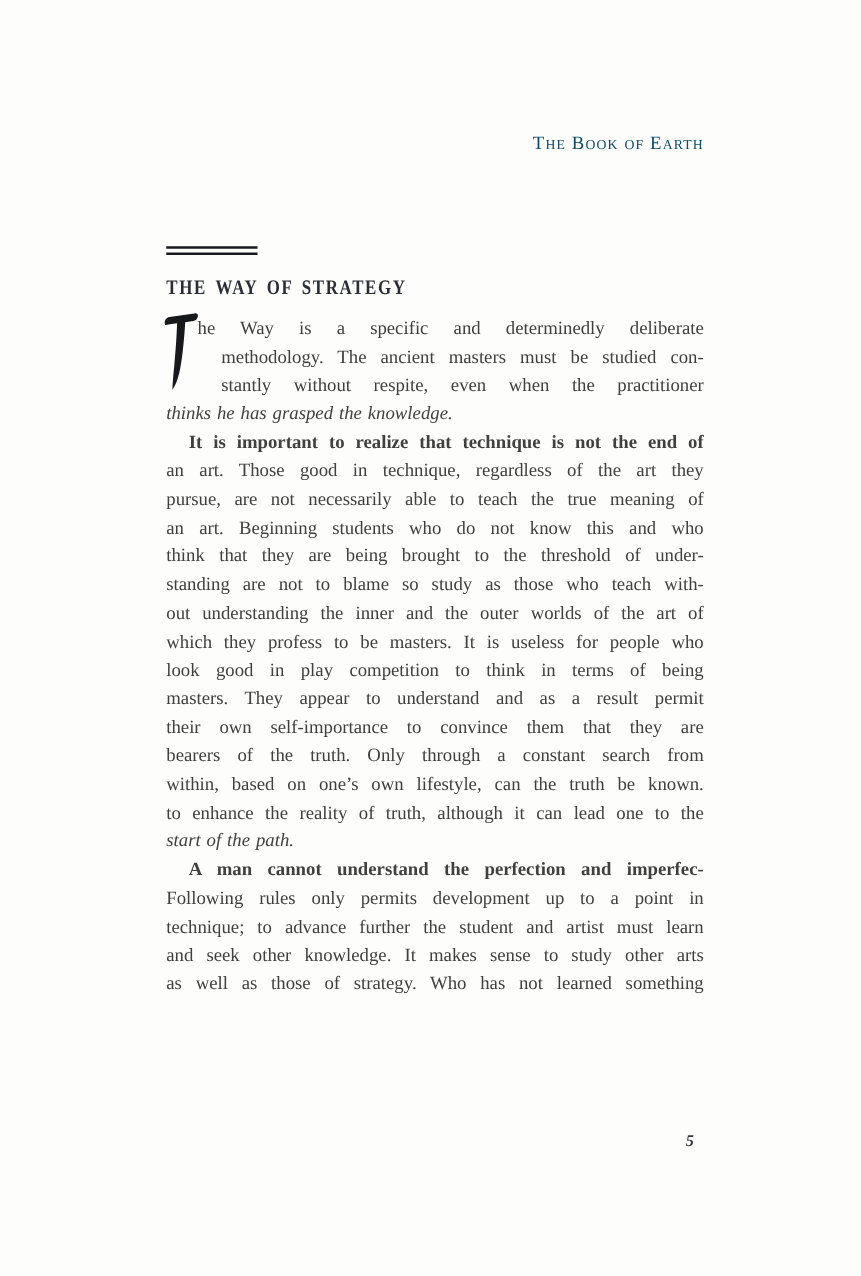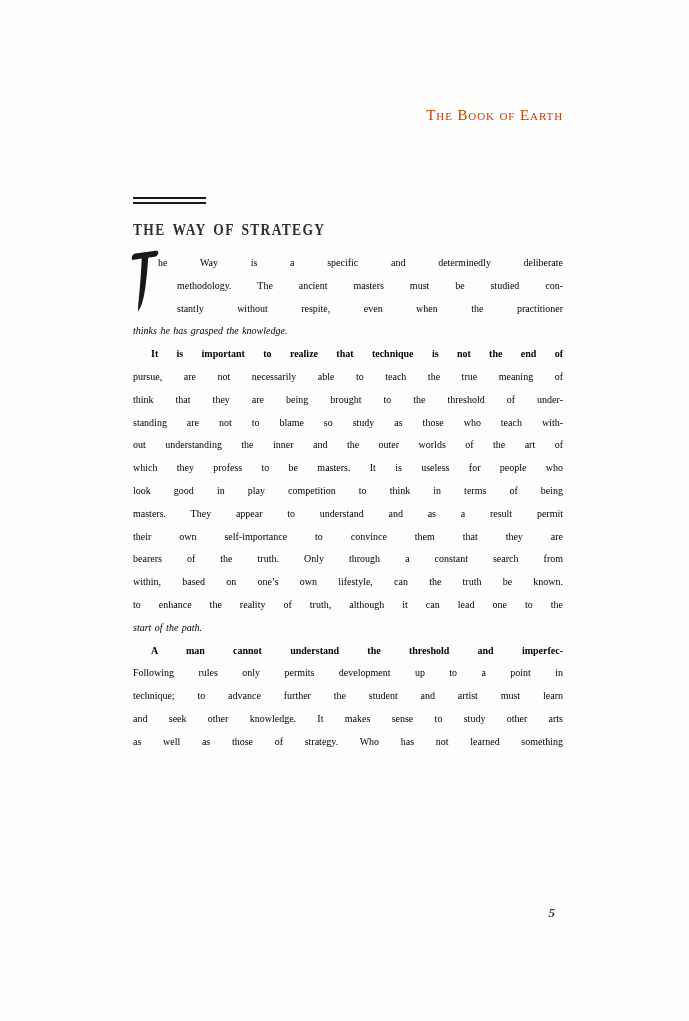--- a/index.html
+++ b/index.html
@@ -20,21 +20,21 @@
   .running-head {
     position: absolute;
     top: 107px;
     left: 133px;
     width: 430px;
     text-align: right;
     font-size: 15px;
     line-height: 16px;
     font-variant: small-caps;
     letter-spacing: 0.9px;
-    color: #c2410c;
+    color: #0c4a6e;
   }
 
   
   .section-rule {
     position: absolute;
     top: 197px;
     left: 133px;
     width: 73px;
     height: 7px;
     border-top: 2.5px solid #191a1e;
@@ -57,22 +57,22 @@
     transform-origin: left top;
     white-space: nowrap;
   }
 
   
   .body-text {
     position: absolute;
     top: 252px;
     left: 133px;
     width: 430px;
-    font-size: 10px;
-    color: #000000;
+    font-size: 15px;
+    color: #404040;
     word-spacing: 1px;
   }
   .para { margin: 0; }
   .line {
     height: 22.8px;
     line-height: 22.8px;
     text-align: justify;
     text-align-last: justify;
     overflow: visible;
   }
@@ -144,35 +144,37 @@
     <span class="visually-hidden">T</span>
 
   <div class="para">
         <div class="line dc-line1">he Way is a specific and determinedly deliberate</div>
         <div class="line dc-line23">methodology. The ancient masters must be studied con-</div>
         <div class="line dc-line23">stantly without respite, even when the practitioner</div>
         <div class="line ragged">thinks he has grasped the knowledge.</div>
       </div>
       <div class="para">
         <div class="line first-indent">It is important to realize that technique is not the end of</div>
+        <div class="line">an art. Those good in technique, regardless of the art they</div>
         <div class="line">pursue, are not necessarily able to teach the true meaning of</div>
+        <div class="line">an art. Beginning students who do not know this and who</div>
         <div class="line">think that they are being brought to the threshold of under-</div>
         <div class="line">standing are not to blame so study as those who teach with-</div>
         <div class="line">out understanding the inner and the outer worlds of the art of</div>
         <div class="line">which they profess to be masters. It is useless for people who</div>
         <div class="line">look good in play competition to think in terms of being</div>
         <div class="line">masters. They appear to understand and as a result permit</div>
         <div class="line">their own self-importance to convince them that they are</div>
         <div class="line">bearers of the truth. Only through a constant search from</div>
         <div class="line">within, based on one’s own lifestyle, can the truth be known.</div>
         <div class="line">to enhance the reality of truth, although it can lead one to the</div>
         <div class="line ragged">start of the path.</div>
       </div>
       <div class="para">
-        <div class="line first-indent">A man cannot understand the threshold and imperfec-</div>
+        <div class="line first-indent">A man cannot understand the perfection and imperfec-</div>
         <div class="line">Following rules only permits development up to a point in</div>
         <div class="line">technique; to advance further the student and artist must learn</div>
         <div class="line">and seek other knowledge. It makes sense to study other arts</div>
         <div class="line">as well as those of strategy. Who has not learned something</div>
       </div>
     </div>
 
   <div class="page-number">5</div>
 
 </div>

